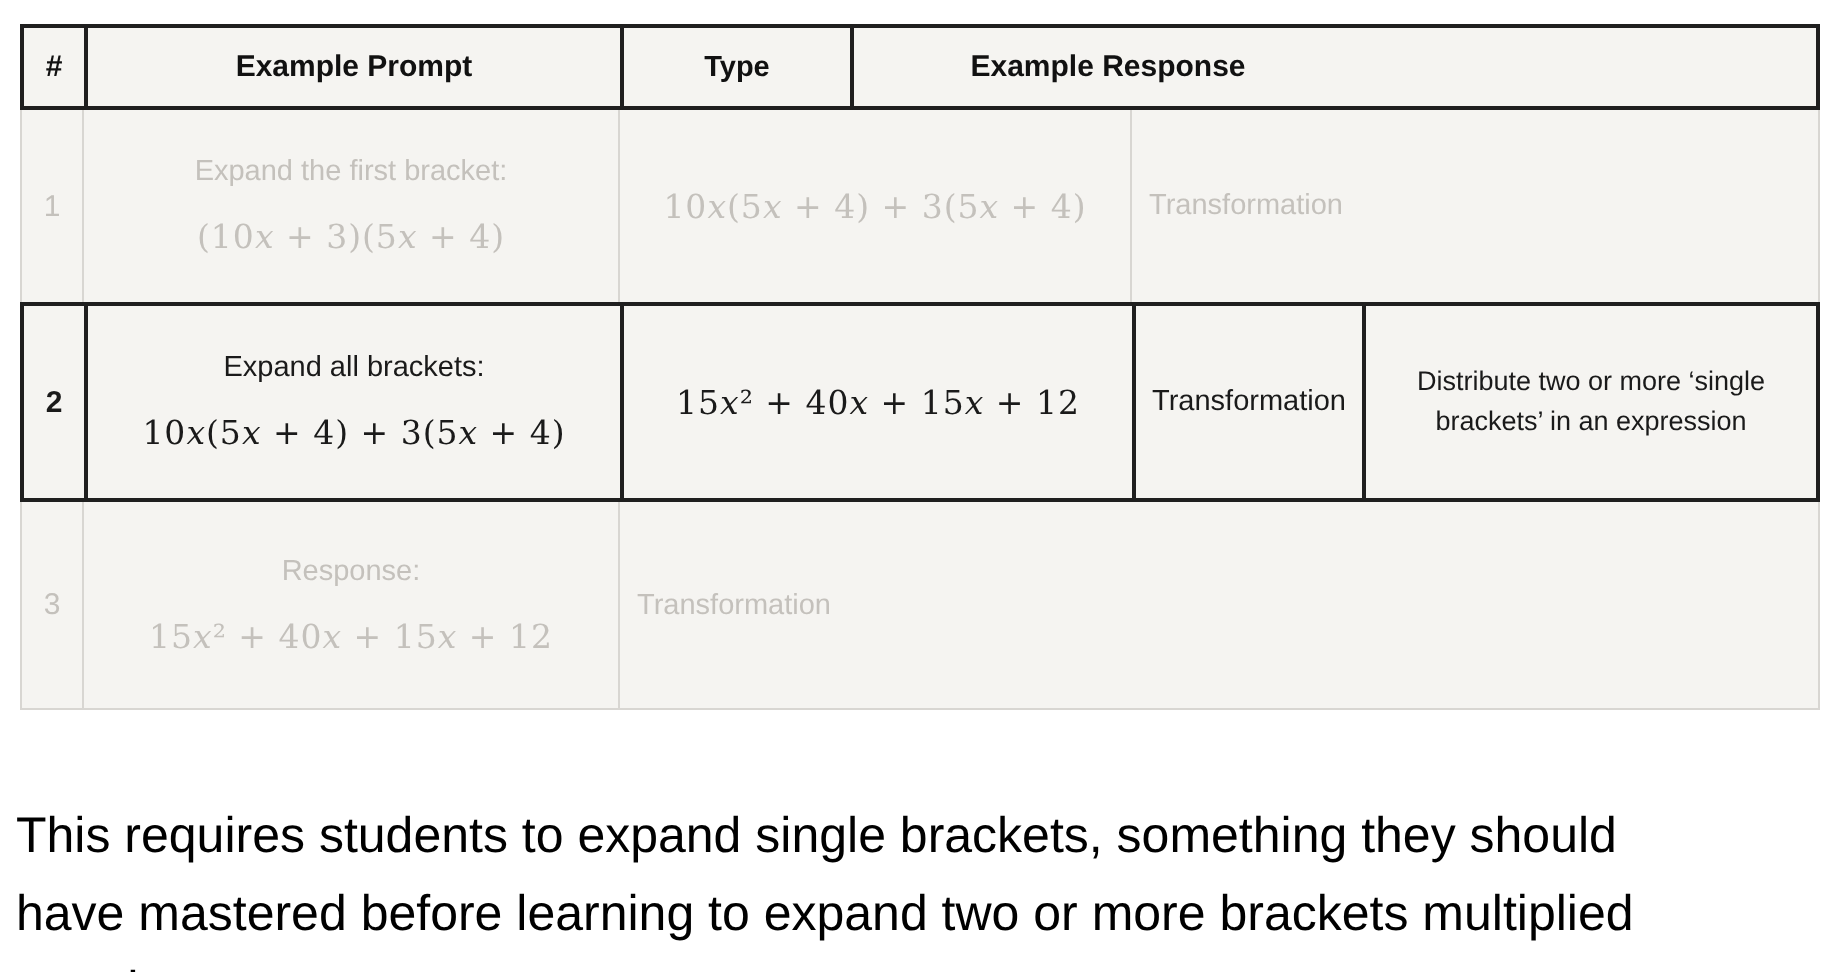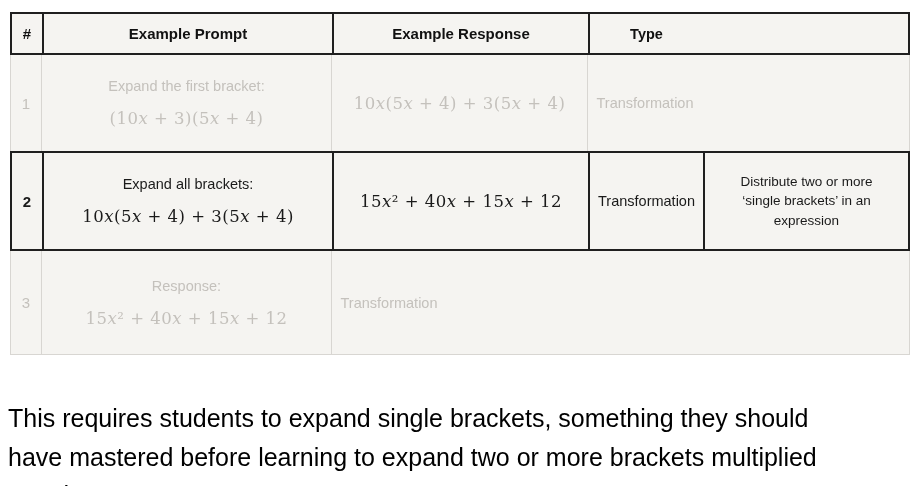--- a/index.html
+++ b/index.html
@@ -39,21 +39,21 @@
   .cell {
     display: flex;
     align-items: center;
     justify-content: center;
     text-align: center;
   }
   .cell:first-child { border-left: none !important; }
 
   .c-num   { width: 30px; font-size: 15px; }
   .active .c-num { font-weight: 600; }
-  .c-prompt { width: 290px; flex-direction: column; gap: 15px; }
+  .c-prompt { width: 268px; flex-direction: column; gap: 15px; }
   .c-resp  { width: 256px; }
   .c-type  { width: 115px; font-size: 14.5px; }
   .c-notes { flex: 1; font-size: 13.5px; padding: 0 5px; line-height: 1.45; }
   .active .c-notes { padding: 18px 24px; }
 
   .label { font-size: 14.5px; }
   .math {
     font-family: "DejaVu Serif", serif;
     font-size: 16.5px;
     letter-spacing: 0.5px;
@@ -72,22 +72,22 @@
   }
 </style>
 </head>
 <body>
 
 <div class="steps-table">
 
   <div class="row thead">
     <div class="cell c-num">#</div>
     <div class="cell c-prompt">Example Prompt</div>
+    <div class="cell c-type">Type</div>
     <div class="cell c-resp">Example Response</div>
-    <div class="cell c-type">Type</div>
   </div>
 
   <div class="row muted row1">
     <div class="cell c-num">1</div>
     <div class="cell c-prompt">
       <div class="label">Expand the first bracket:</div>
       <div class="math">(10<i>x</i> + 3)(5<i>x</i> + 4)</div>
     </div>
     <div class="cell c-resp">
       <div class="math">10<i>x</i>(5<i>x</i> + 4) + 3(5<i>x</i> + 4)</div>

